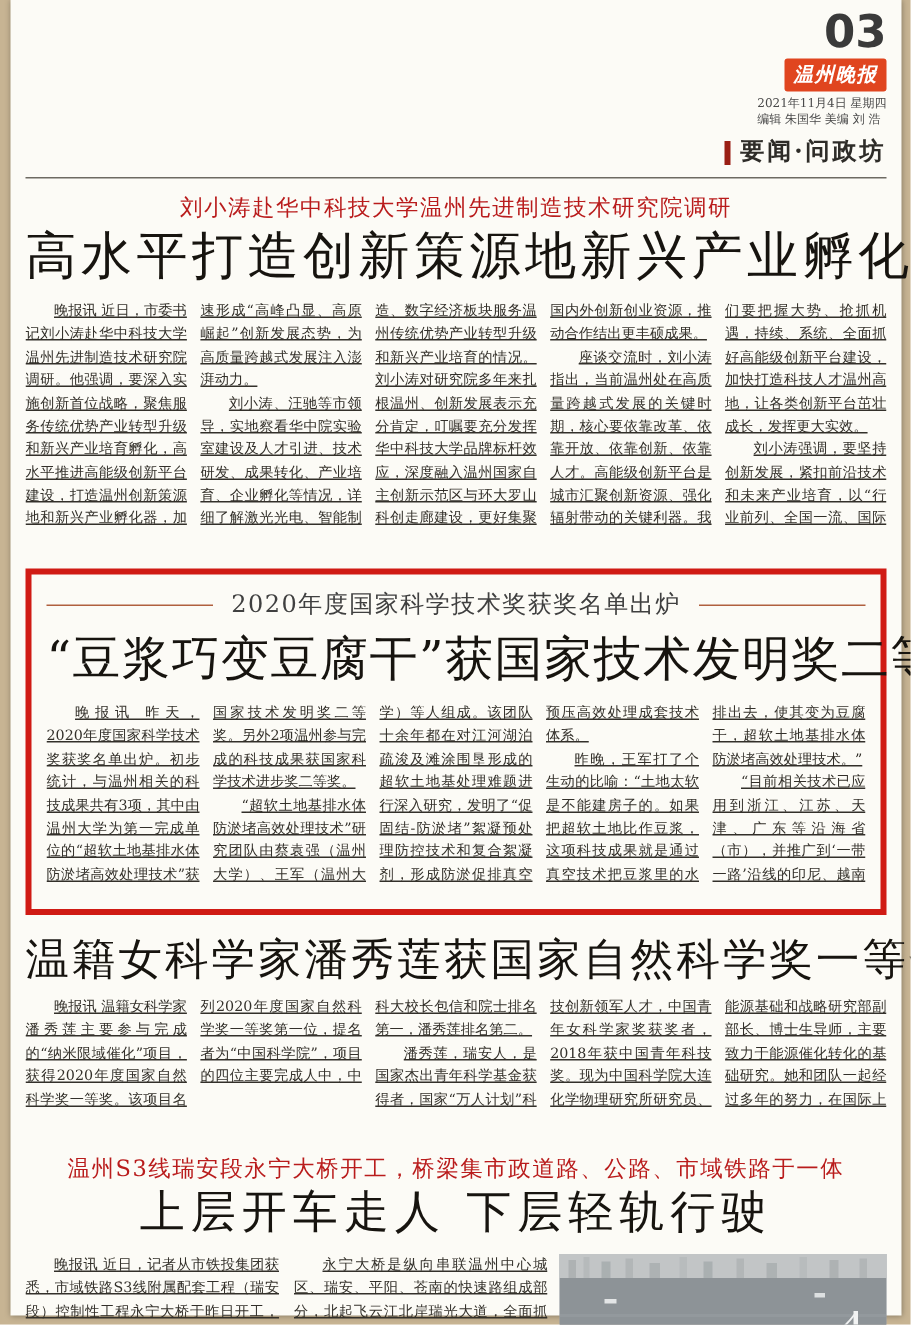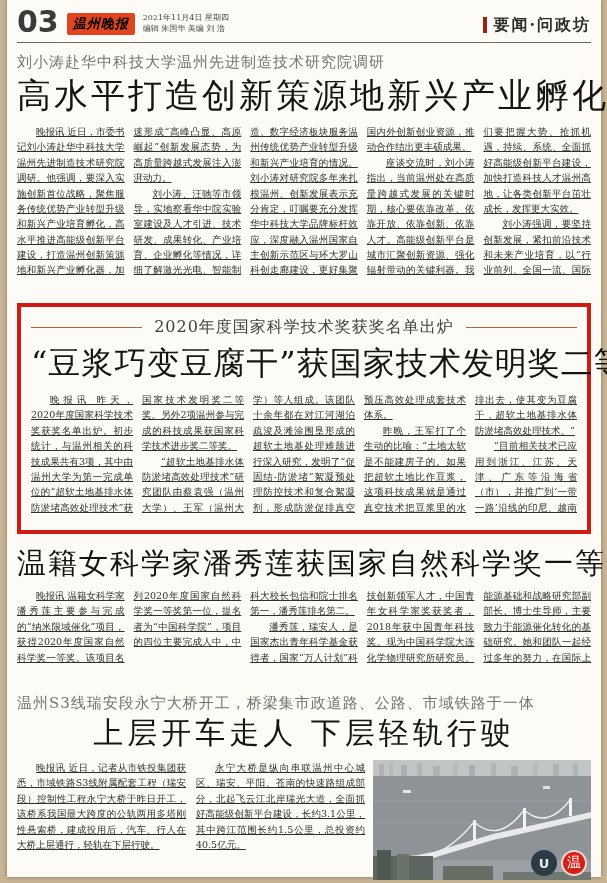--- a/index.html
+++ b/index.html
@@ -9,34 +9,34 @@
     font-family:"DejaVu Serif","Liberation Serif",serif;
     overflow:hidden;
   }
   .page{
     position:absolute;left:7px;top:0;width:594px;height:877px;
     background:#fcfbf6;
     box-shadow:0 0 4px rgba(0,0,0,.35);
     padding:8px 10px 0 10px;box-sizing:border-box;
   }
   
-  .hdr{display:flex;align-items:center;border-bottom:1.5px solid #6d6a62;padding-bottom:6px;}
+  .hdr{display:flex;align-items:flex-end;border-bottom:1.5px solid #6d6a62;padding-bottom:6px;flex-direction:column;}
   .pagenum{font-size:30px;font-weight:bold;color:#3a3a3a;line-height:28px;font-family:"DejaVu Sans","Liberation Sans",sans-serif;}
   .masthead{
-    margin-left:8px;margin-top:3px;background:#e0451f;color:#000000;
+    margin-left:8px;margin-top:3px;background:#e0451f;color:#ffffff;
     font-size:13px;font-weight:bold;font-style:italic;
     padding:2px 6px;border-radius:2px;letter-spacing:1px;white-space:nowrap;
   }
   .dateblock{margin-left:8px;margin-top:2px;font-size:8px;color:#4a4a4a;line-height:11px;}
   .spacer{flex:1;}
   .sectionlabel{display:flex;align-items:center;margin-top:6px;}
   .sectionbar{width:4px;height:16px;background:#9a1f14;margin-right:6px;}
   .sectiontext{font-size:16px;color:#2e2c28;letter-spacing:2px;font-weight:bold;}
   
-  .kicker{text-align:left;font-size:15px;color:#737373;margin-top:10px;letter-spacing:1px;}
+  .kicker{text-align:center;font-size:15px;color:#b91c1c;margin-top:10px;letter-spacing:1px;}
   .headline1{text-align:center;font-size:34px;color:#17140f;letter-spacing:3px;margin-top:4px;line-height:38px;white-space:nowrap;}
   .bodycols{font-size:9.5px;line-height:1.62;color:#33302a;text-align:justify;overflow:hidden;}
   .para{margin:0;text-indent:2em;text-decoration:underline;}
   .cols5{column-count:5;column-gap:9px;}
   .a1-body{height:168px;margin-top:10px;}
   
   .redbox{border:4px solid #d01b14;margin-top:11px;padding:8px 10px 10px 10px;}
   .rb-kicker{display:flex;align-items:center;margin-top:2px;}
   .rb-kicker .rule{flex:1;height:1px;background:#b0603f;}
   .rb-kicker .ktext{font-size:16px;color:#404040;padding:0 12px;letter-spacing:1px;white-space:nowrap;}

